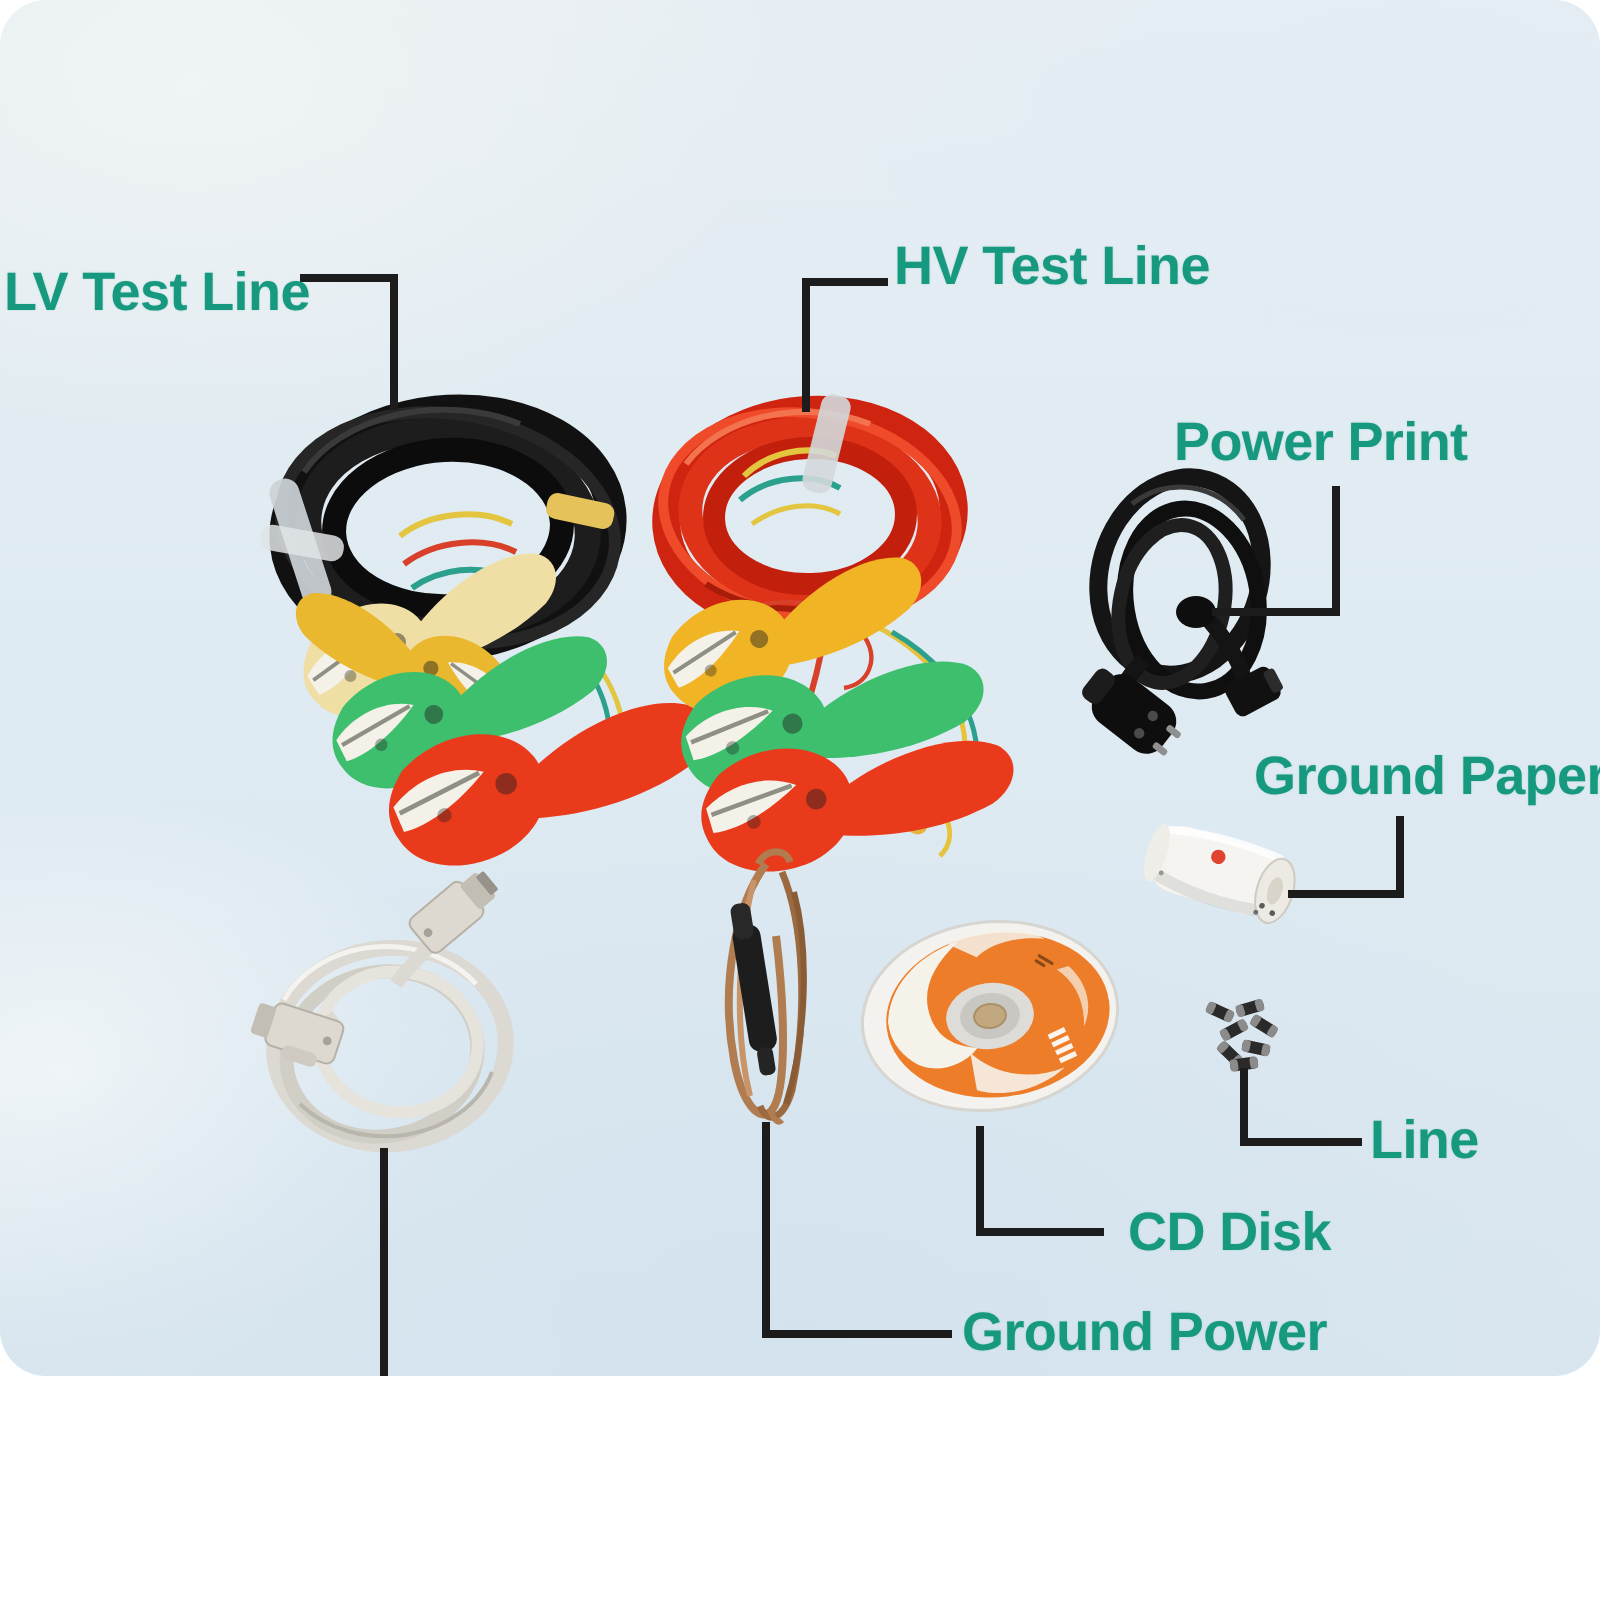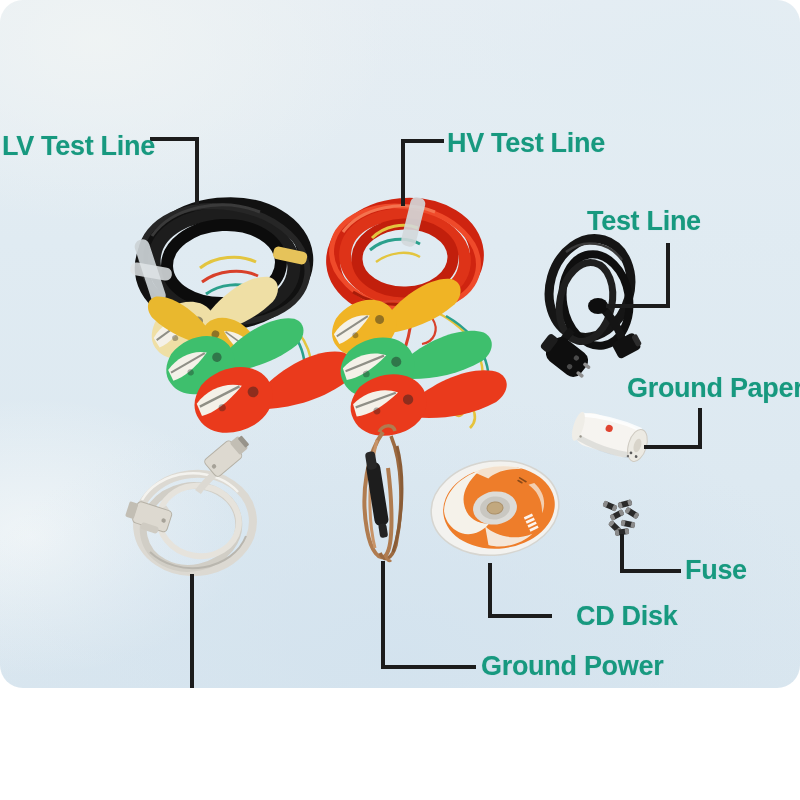--- a/index.html
+++ b/index.html
@@ -239,19 +239,19 @@
     <polyline points="668,243 668,306 606,306"></polyline>
     <polyline points="700,408 700,447 644,447"></polyline>
     <polyline points="622,534 622,571 681,571"></polyline>
     <polyline points="490,563 490,616 552,616"></polyline>
     <polyline points="383,561 383,667 476,667"></polyline>
     <polyline points="192,574 192,711 278,714"></polyline>
   </g>
 </svg>
 
   <div class="label" style="left:2px;top:130px">LV Test Line</div>
-  <div class="label" style="left:447px;top:127px">HV Test Line</div>
-  <div class="label" style="left:587px;top:205px">Test Line</div>
+  <div class="label" style="left:447px;top:117px">HV Test Line</div>
+  <div class="label" style="left:587px;top:205px">Power Print</div>
   <div class="label" style="left:627px;top:372px">Ground Paper</div>
-  <div class="label" style="left:685px;top:554px">Fuse</div>
-  <div class="label" style="left:576px;top:600px">CD Disk</div>
+  <div class="label" style="left:685px;top:554px">Line</div>
+  <div class="label" style="left:564px;top:600px">CD Disk</div>
   <div class="label" style="left:481px;top:650px">Ground Power</div>
 </div>
 
 </body></html>

